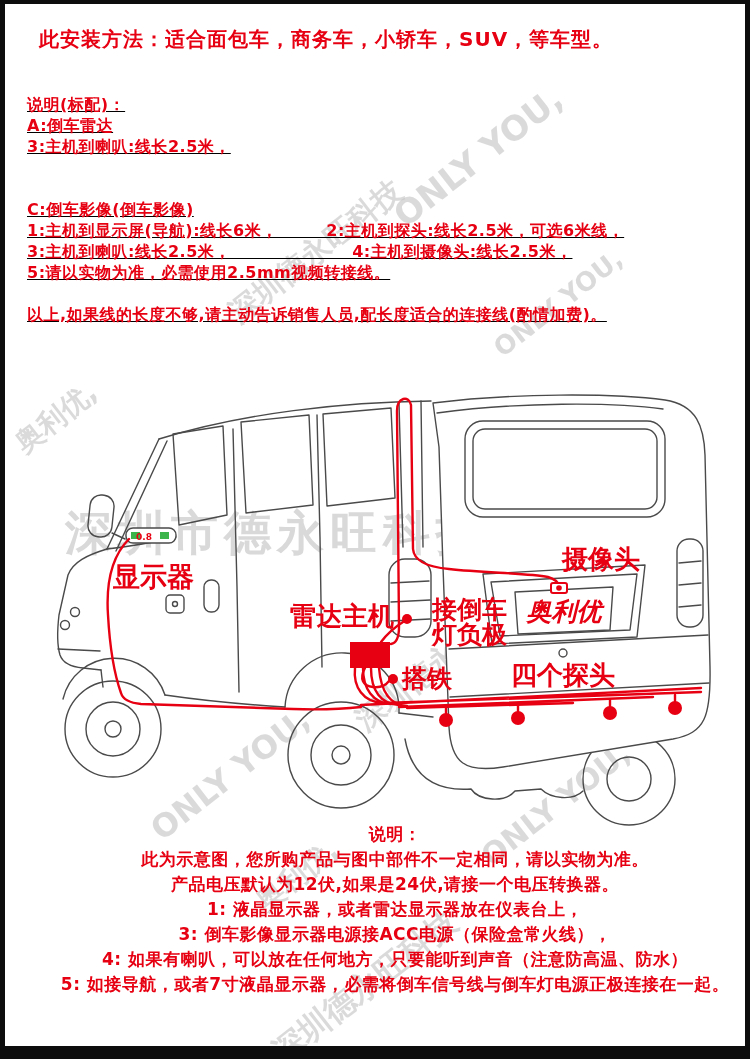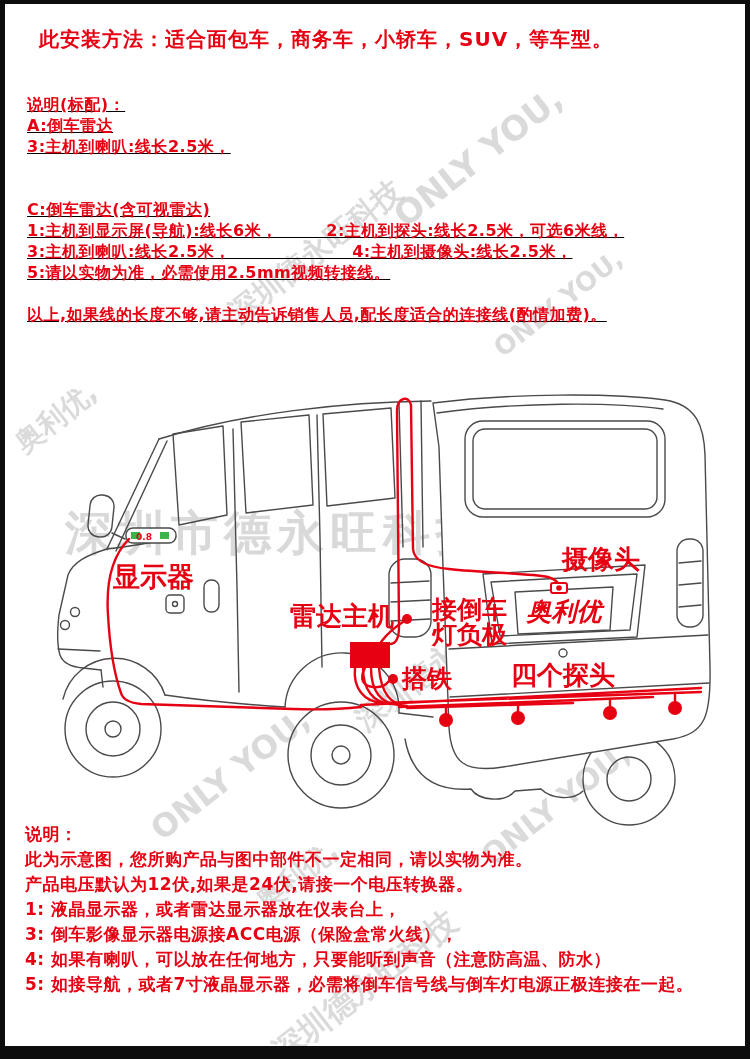--- a/index.html
+++ b/index.html
@@ -20,21 +20,21 @@
     letter-spacing:1px;z-index:2;
   }
   .specs{
     position:absolute;left:22px;top:90px;width:710px;z-index:2;text-decoration:underline;
   }
   .specs .line{
     white-space:pre;font-size:16px;font-weight:bold;color:#e60012;
     line-height:21px;height:21px;letter-spacing:0.5px;
   }
   .notes{
-    position:absolute;left:20px;top:818px;width:712px;z-index:2;
+    position:absolute;left:34px;top:818px;width:712px;z-index:2;text-align:center;
   }
   .notes .nline{
     font-size:17px;font-weight:bold;color:#e60012;
     line-height:25px;letter-spacing:0.5px;
   }
   .diagram{
     position:absolute;left:8px;top:383px;width:734px;height:440px;z-index:2;
   }
   .wm{
     position:absolute;color:#c5c5c5;opacity:.62;font-weight:bold;
@@ -67,21 +67,21 @@
   <div class="wm" style="left:255px;top:882px;font-size:28px;transform:rotate(-38deg);">奥利优,</div>
 
   <div class="title">此安装方法：适合面包车，商务车，小轿车，SUV，等车型。</div>
 
   <div class="specs">
     <div class="line">说明(标配)：</div>
     <div class="line">A:倒车雷达</div>
     <div class="line">3:主机到喇叭:线长2.5米，</div>
     <div class="line"></div>
     <div class="line"></div>
-    <div class="line">C:倒车雷达(含可视雷达)</div>
+    <div class="line">C:倒车影像(倒车影像)</div>
     <div class="line">1:主机到显示屏(导航):线长6米，        2:主机到探头:线长2.5米，可选6米线，</div>
     <div class="line">3:主机到喇叭:线长2.5米，                    4:主机到摄像头:线长2.5米，</div>
     <div class="line">5:请以实物为准，必需使用2.5mm视频转接线。</div>
     <div class="line"></div>
     <div class="line">以上,如果线的长度不够,请主动告诉销售人员,配长度适合的连接线(酌情加费)。</div>
   </div>
 
   <div class="diagram">
     <svg width="734" height="440" viewBox="0 0 734 440">
       <g stroke="#4a4a4a" stroke-width="1.4" fill="none" stroke-linecap="round" stroke-linejoin="round">

